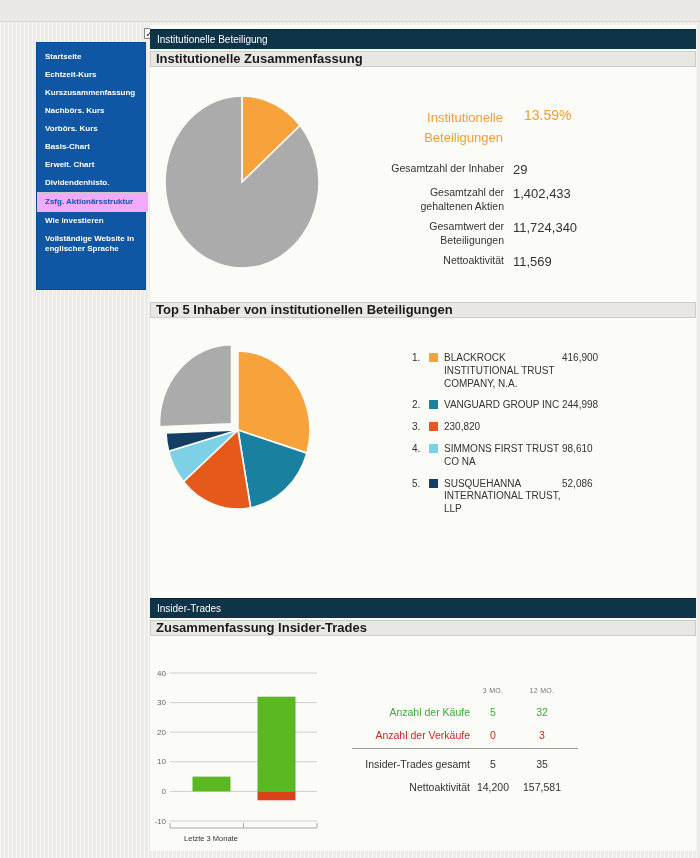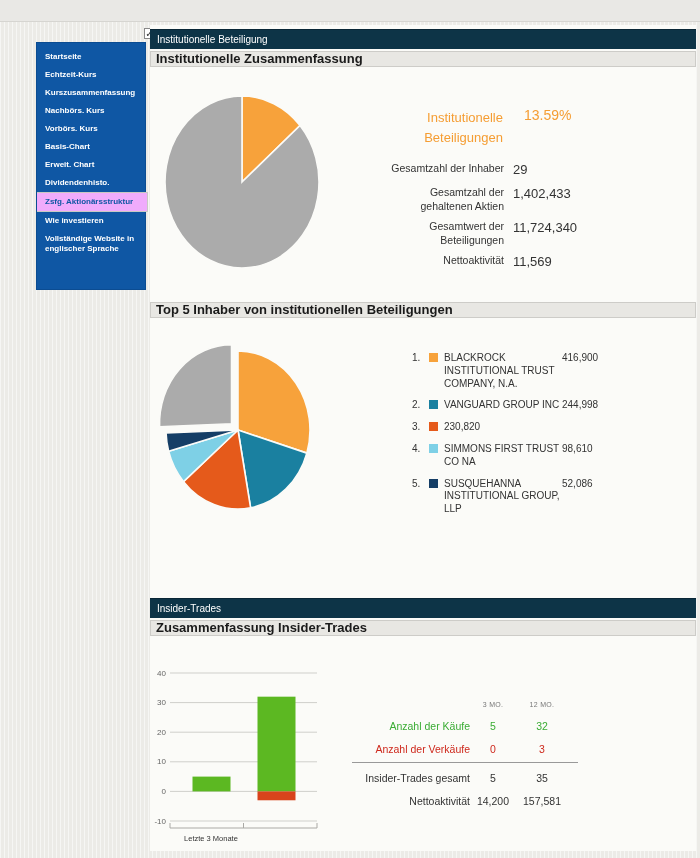--- a/index.html
+++ b/index.html
@@ -40,21 +40,21 @@
   .stat-row .lbl { width:126px; text-align:right; font-size:10.5px; color:#333; line-height:1.3; }
   .stat-row .val { padding-left:9px; font-size:13px; color:#333; line-height:1.3; }
   
   .holders { position:absolute; left:412px; top:352px; width:202px; }
   .holder { display:flex; margin-bottom:9px; font-size:10px; color:#333; line-height:1.28; }
   .holder .rank { width:17px; }
   .holder .sq { width:9px; height:9px; margin:1px 6px 0 0; flex:none; }
   .holder .nm { width:118px; }
   .holder .hv { flex:1; text-align:left; }
   
-  .ins-table { position:absolute; left:352px; top:694px; width:226px; font-size:10.5px; }
+  .ins-table { position:absolute; left:352px; top:680px; width:226px; font-size:10.5px; }
   .ins-row { display:grid; grid-template-columns:118px 46px 52px; align-items:center; height:23px; }
   .ins-row .rl { text-align:right; color:#333; }
   .ins-row .c { text-align:center; color:#333; }
   .ins-head { height:20px; font-size:7px; color:#777; letter-spacing:.3px; }
   .ins-head .c { color:#777; }
   .row-buy .rl, .row-buy .c { color:#3AAC34; }
   .row-sell .rl, .row-sell .c { color:#CE281C; }
   .ins-sep { border-bottom:1px solid #999; height:1px; margin:2px 0 3px 0; }
   
   .bc-label { position:absolute; font-size:7.5px; color:#333; text-align:center; line-height:1.45; }
@@ -153,21 +153,21 @@
     </div>
     <div class="holder">
       <div class="rank">4.</div>
       <div class="sq" style="background: rgb(126, 208, 230);"></div>
       <div class="nm">SIMMONS FIRST TRUST CO NA</div>
       <div class="hv">98,610</div>
     </div>
     <div class="holder">
       <div class="rank">5.</div>
       <div class="sq" style="background: rgb(21, 62, 102);"></div>
-      <div class="nm">SUSQUEHANNA INSTITUTIONAL GROUP, LLP</div>
+      <div class="nm">SUSQUEHANNA INTERNATIONAL TRUST, LLP</div>
       <div class="hv">52,086</div>
     </div>
   </div>
 
   <div class="hdr" style="top:598px;">Insider-Trades</div>
   <div class="sub" style="top:620px;">Zusammenfassung Insider-Trades</div>
 
   <svg id="barchart" style="left:148px; top:662px;" width="202" height="170">
       <line x1="22" y1="159" x2="169" y2="159" stroke="#CFCFCB" stroke-width="1"></line>
       <text x="18" y="161.5" text-anchor="end" font-size="8" fill="#666" font-family="Liberation Sans, sans-serif">-10</text>

